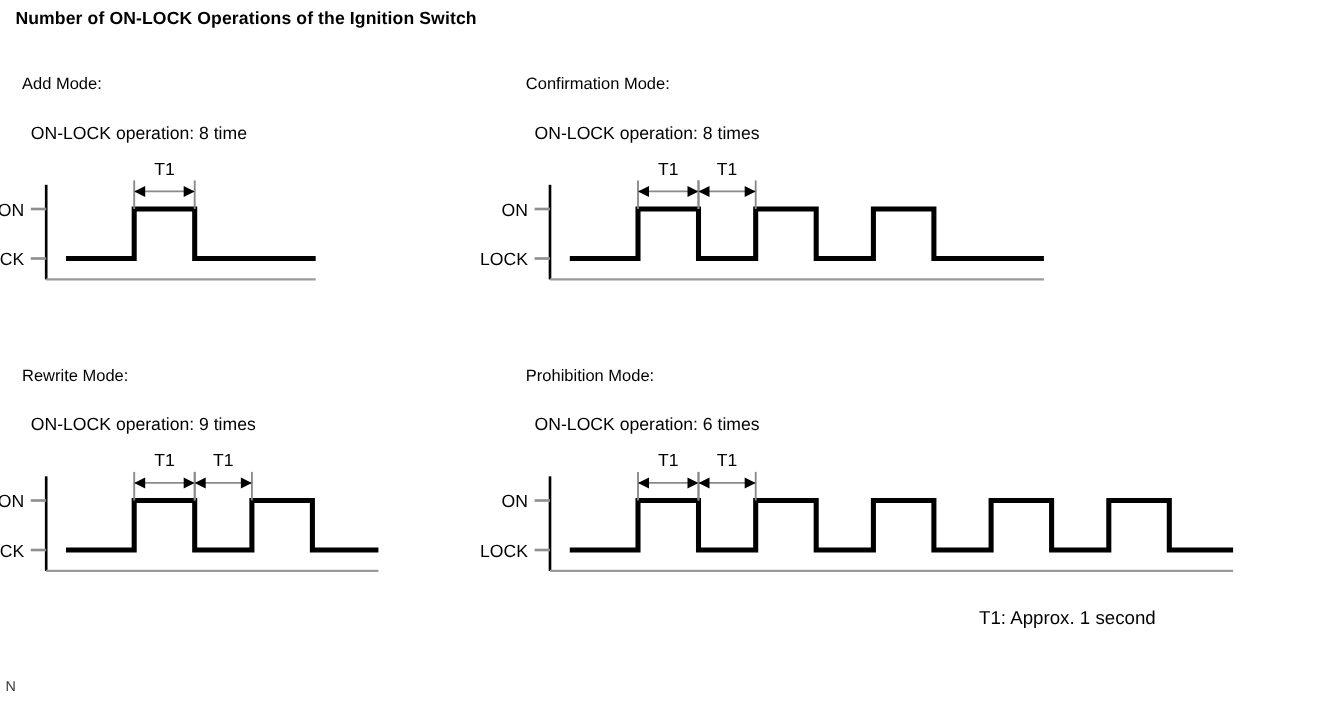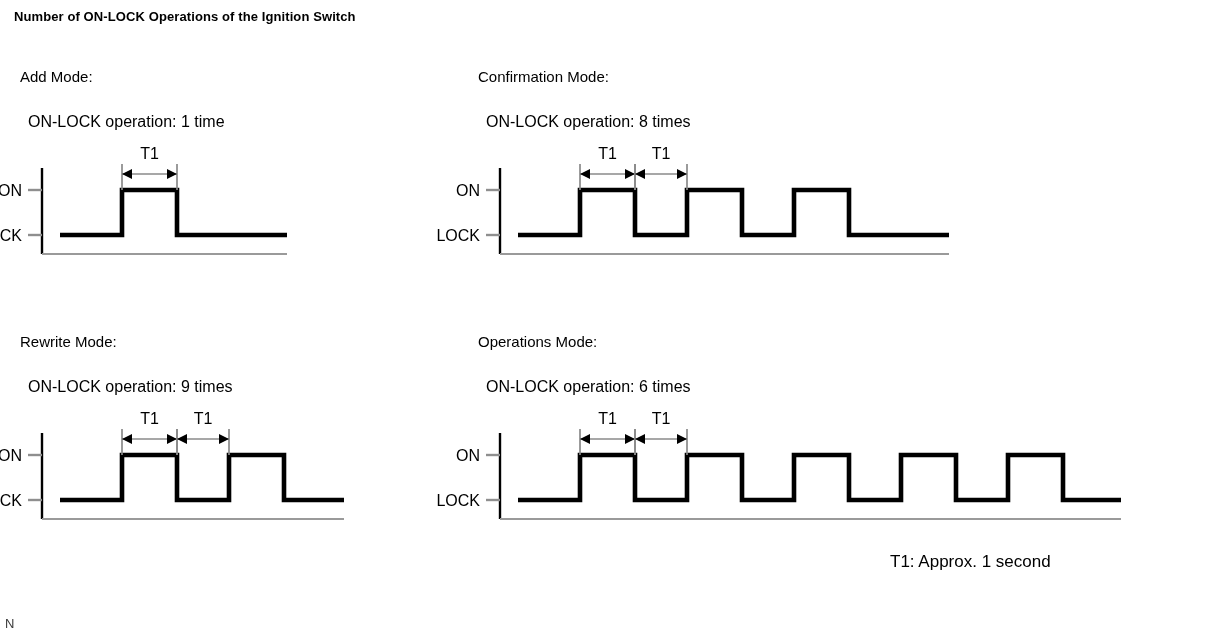--- a/index.html
+++ b/index.html
@@ -5,21 +5,21 @@
   html,body{margin:0;padding:0;}
   body{
     width:1206px;height:642px;background:#ffffff;
     font-family:"Liberation Sans",sans-serif;color:#000;
     position:relative;overflow:hidden;
   }
   .page{position:relative;width:1206px;height:642px;}
 
   .doc-title{
     position:absolute;left:14px;top:9px;
-    font-size:13px;font-weight:bold;letter-spacing:.1px;
+    font-size:16px;font-weight:bold;letter-spacing:.1px;
     white-space:nowrap;
   }
 
   .panel{position:absolute;}
   .panel-title{
     font-size:15px;font-weight:normal;white-space:nowrap;
     position:absolute;left:0;top:0;
   }
   .panel-sub{
     font-size:16px;font-weight:normal;white-space:nowrap;
@@ -51,21 +51,21 @@
 </head>
 <body>
 
 <div class="page">
 
   <div class="doc-title">Number of ON-LOCK Operations of the Ignition Switch</div>
 
   <div id="panels">
       <div class="panel" style="left: 20px; top: 68px;">
         <div class="panel-title">Add Mode:</div>
-        <div class="panel-sub">ON-LOCK operation: 1 time</div>
+        <div class="panel-sub">ON-LOCK operation: 8 time</div>
         <div class="panel-chart">
           <svg width="283" height="124" viewBox="0 0 283 124">
             <line x1="22" y1="22" x2="22" y2="108" class="axis-v"></line>
             <line x1="22" y1="108" x2="267" y2="108" class="axis-h"></line>
             <line x1="8" y1="44" x2="22" y2="44" class="tick"></line>
             <text x="2" y="50" class="lvl-label">ON</text>
             <line x1="8" y1="89" x2="22" y2="89" class="tick"></line>
             <text x="2" y="95" class="lvl-label">LOCK</text>
             <path d="M 40 89 L 102 89 L 102 44 L 157 44 L 157 89 L 267 89" class="wf"></path>
             <line x1="102" y1="18" x2="102" y2="44" class="dimext"></line>
@@ -125,21 +125,21 @@
             <line x1="157" y1="18" x2="157" y2="44" class="dimext"></line>
             <line x1="209" y1="18" x2="209" y2="44" class="dimext"></line>
             <line x1="157" y1="28" x2="209" y2="28" class="dimline"></line>
             <path d="M 157 28 L 167 23 L 167 33 Z" fill="#000"></path>
             <path d="M 209 28 L 199 23 L 199 33 Z" fill="#000"></path>
             <text x="183" y="13" class="dim-label">T1</text>
           </svg>
         </div>
       </div>
       <div class="panel" style="left: 478px; top: 333px;">
-        <div class="panel-title">Operations Mode:</div>
+        <div class="panel-title">Prohibition Mode:</div>
         <div class="panel-sub">ON-LOCK operation: 6 times</div>
         <div class="panel-chart">
           <svg width="659" height="124" viewBox="0 0 659 124">
             <line x1="22" y1="22" x2="22" y2="108" class="axis-v"></line>
             <line x1="22" y1="108" x2="643" y2="108" class="axis-h"></line>
             <line x1="8" y1="44" x2="22" y2="44" class="tick"></line>
             <text x="2" y="50" class="lvl-label">ON</text>
             <line x1="8" y1="89" x2="22" y2="89" class="tick"></line>
             <text x="2" y="95" class="lvl-label">LOCK</text>
             <path d="M 40 89 L 102 89 L 102 44 L 157 44 L 157 89 L 209 89 L 209 44 L 264 44 L 264 89 L 316 89 L 316 44 L 371 44 L 371 89 L 423 89 L 423 44 L 478 44 L 478 89 L 530 89 L 530 44 L 585 44 L 585 89 L 643 89" class="wf"></path>

